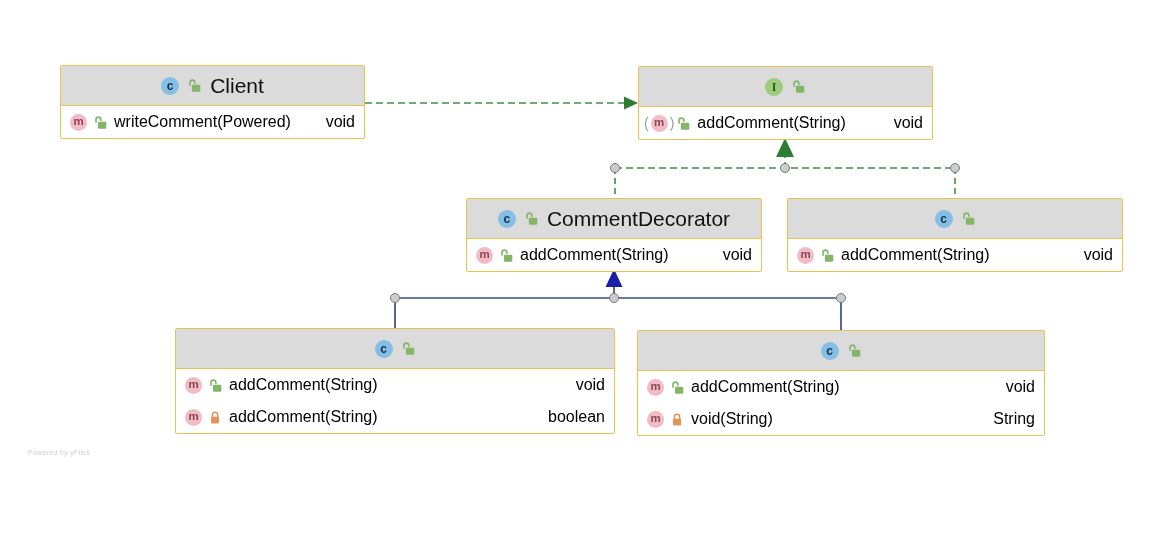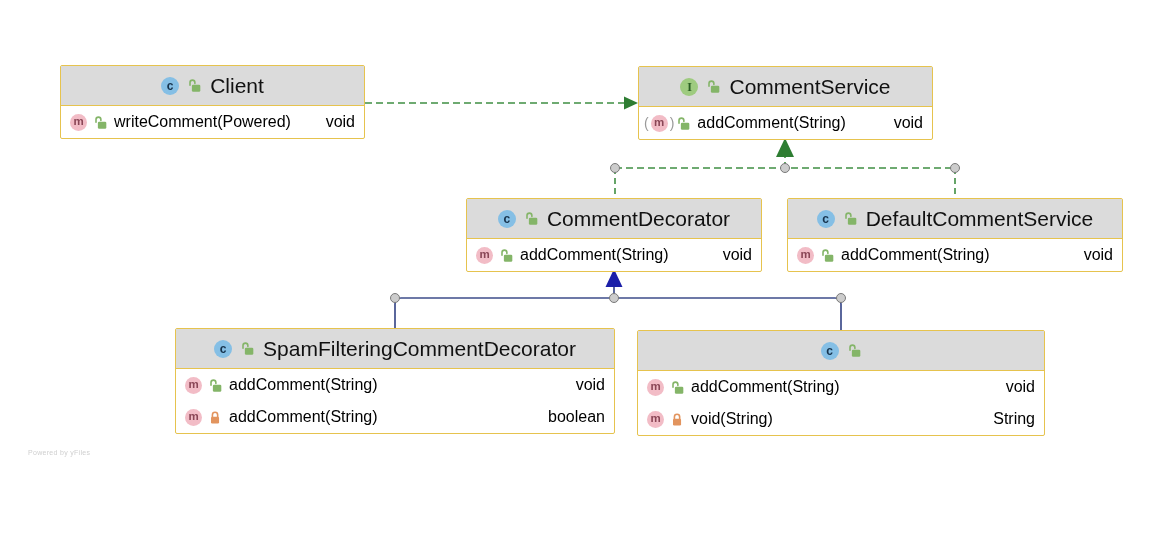--- a/index.html
+++ b/index.html
@@ -102,21 +102,20 @@
 
   <div class="uml-box box-commentservice">
     <div class="uml-header">
       <span class="circle-icon interface-circle">I</span>
       <span class="lock">
         <svg width="15" height="15" viewBox="0 0 16 16">
             <path d="M3.2 7.6 V4.9 a2.6 2.6 0 0 1 5.2 0 v1" fill="none" stroke="#84B568" stroke-width="1.7" stroke-linecap="round"></path>
             <rect x="5.2" y="7.2" width="9" height="7.4" rx="1.4" fill="#84B568"></rect>
           </svg>
       </span>
-      <span>CommentService</span>
     </div>
     <div class="uml-row">
       <span class="paren">(</span>
       <span class="circle-icon method-circle">m</span>
       <span class="paren">)</span>
       <span class="lock">
         <svg width="15" height="15" viewBox="0 0 16 16">
             <path d="M3.2 7.6 V4.9 a2.6 2.6 0 0 1 5.2 0 v1" fill="none" stroke="#84B568" stroke-width="1.7" stroke-linecap="round"></path>
             <rect x="5.2" y="7.2" width="9" height="7.4" rx="1.4" fill="#84B568"></rect>
           </svg>
@@ -154,21 +153,20 @@
 
   <div class="uml-box box-defaultcommentservice">
     <div class="uml-header">
       <span class="circle-icon class-circle">c</span>
       <span class="lock">
         <svg width="15" height="15" viewBox="0 0 16 16">
             <path d="M3.2 7.6 V4.9 a2.6 2.6 0 0 1 5.2 0 v1" fill="none" stroke="#84B568" stroke-width="1.7" stroke-linecap="round"></path>
             <rect x="5.2" y="7.2" width="9" height="7.4" rx="1.4" fill="#84B568"></rect>
           </svg>
       </span>
-      <span>DefaultCommentService</span>
     </div>
     <div class="uml-row">
       <span class="circle-icon method-circle">m</span>
       <span class="lock">
         <svg width="15" height="15" viewBox="0 0 16 16">
             <path d="M3.2 7.6 V4.9 a2.6 2.6 0 0 1 5.2 0 v1" fill="none" stroke="#84B568" stroke-width="1.7" stroke-linecap="round"></path>
             <rect x="5.2" y="7.2" width="9" height="7.4" rx="1.4" fill="#84B568"></rect>
           </svg>
       </span>
       <span>addComment(String)</span>
@@ -179,21 +177,20 @@
 
   <div class="uml-box box-spam">
     <div class="uml-header">
       <span class="circle-icon class-circle">c</span>
       <span class="lock">
         <svg width="15" height="15" viewBox="0 0 16 16">
             <path d="M3.2 7.6 V4.9 a2.6 2.6 0 0 1 5.2 0 v1" fill="none" stroke="#84B568" stroke-width="1.7" stroke-linecap="round"></path>
             <rect x="5.2" y="7.2" width="9" height="7.4" rx="1.4" fill="#84B568"></rect>
           </svg>
       </span>
-      <span>SpamFilteringCommentDecorator</span>
     </div>
     <div class="uml-row">
       <span class="circle-icon method-circle">m</span>
       <span class="lock">
         <svg width="15" height="15" viewBox="0 0 16 16">
             <path d="M3.2 7.6 V4.9 a2.6 2.6 0 0 1 5.2 0 v1" fill="none" stroke="#84B568" stroke-width="1.7" stroke-linecap="round"></path>
             <rect x="5.2" y="7.2" width="9" height="7.4" rx="1.4" fill="#84B568"></rect>
           </svg>
       </span>
       <span>addComment(String)</span>

